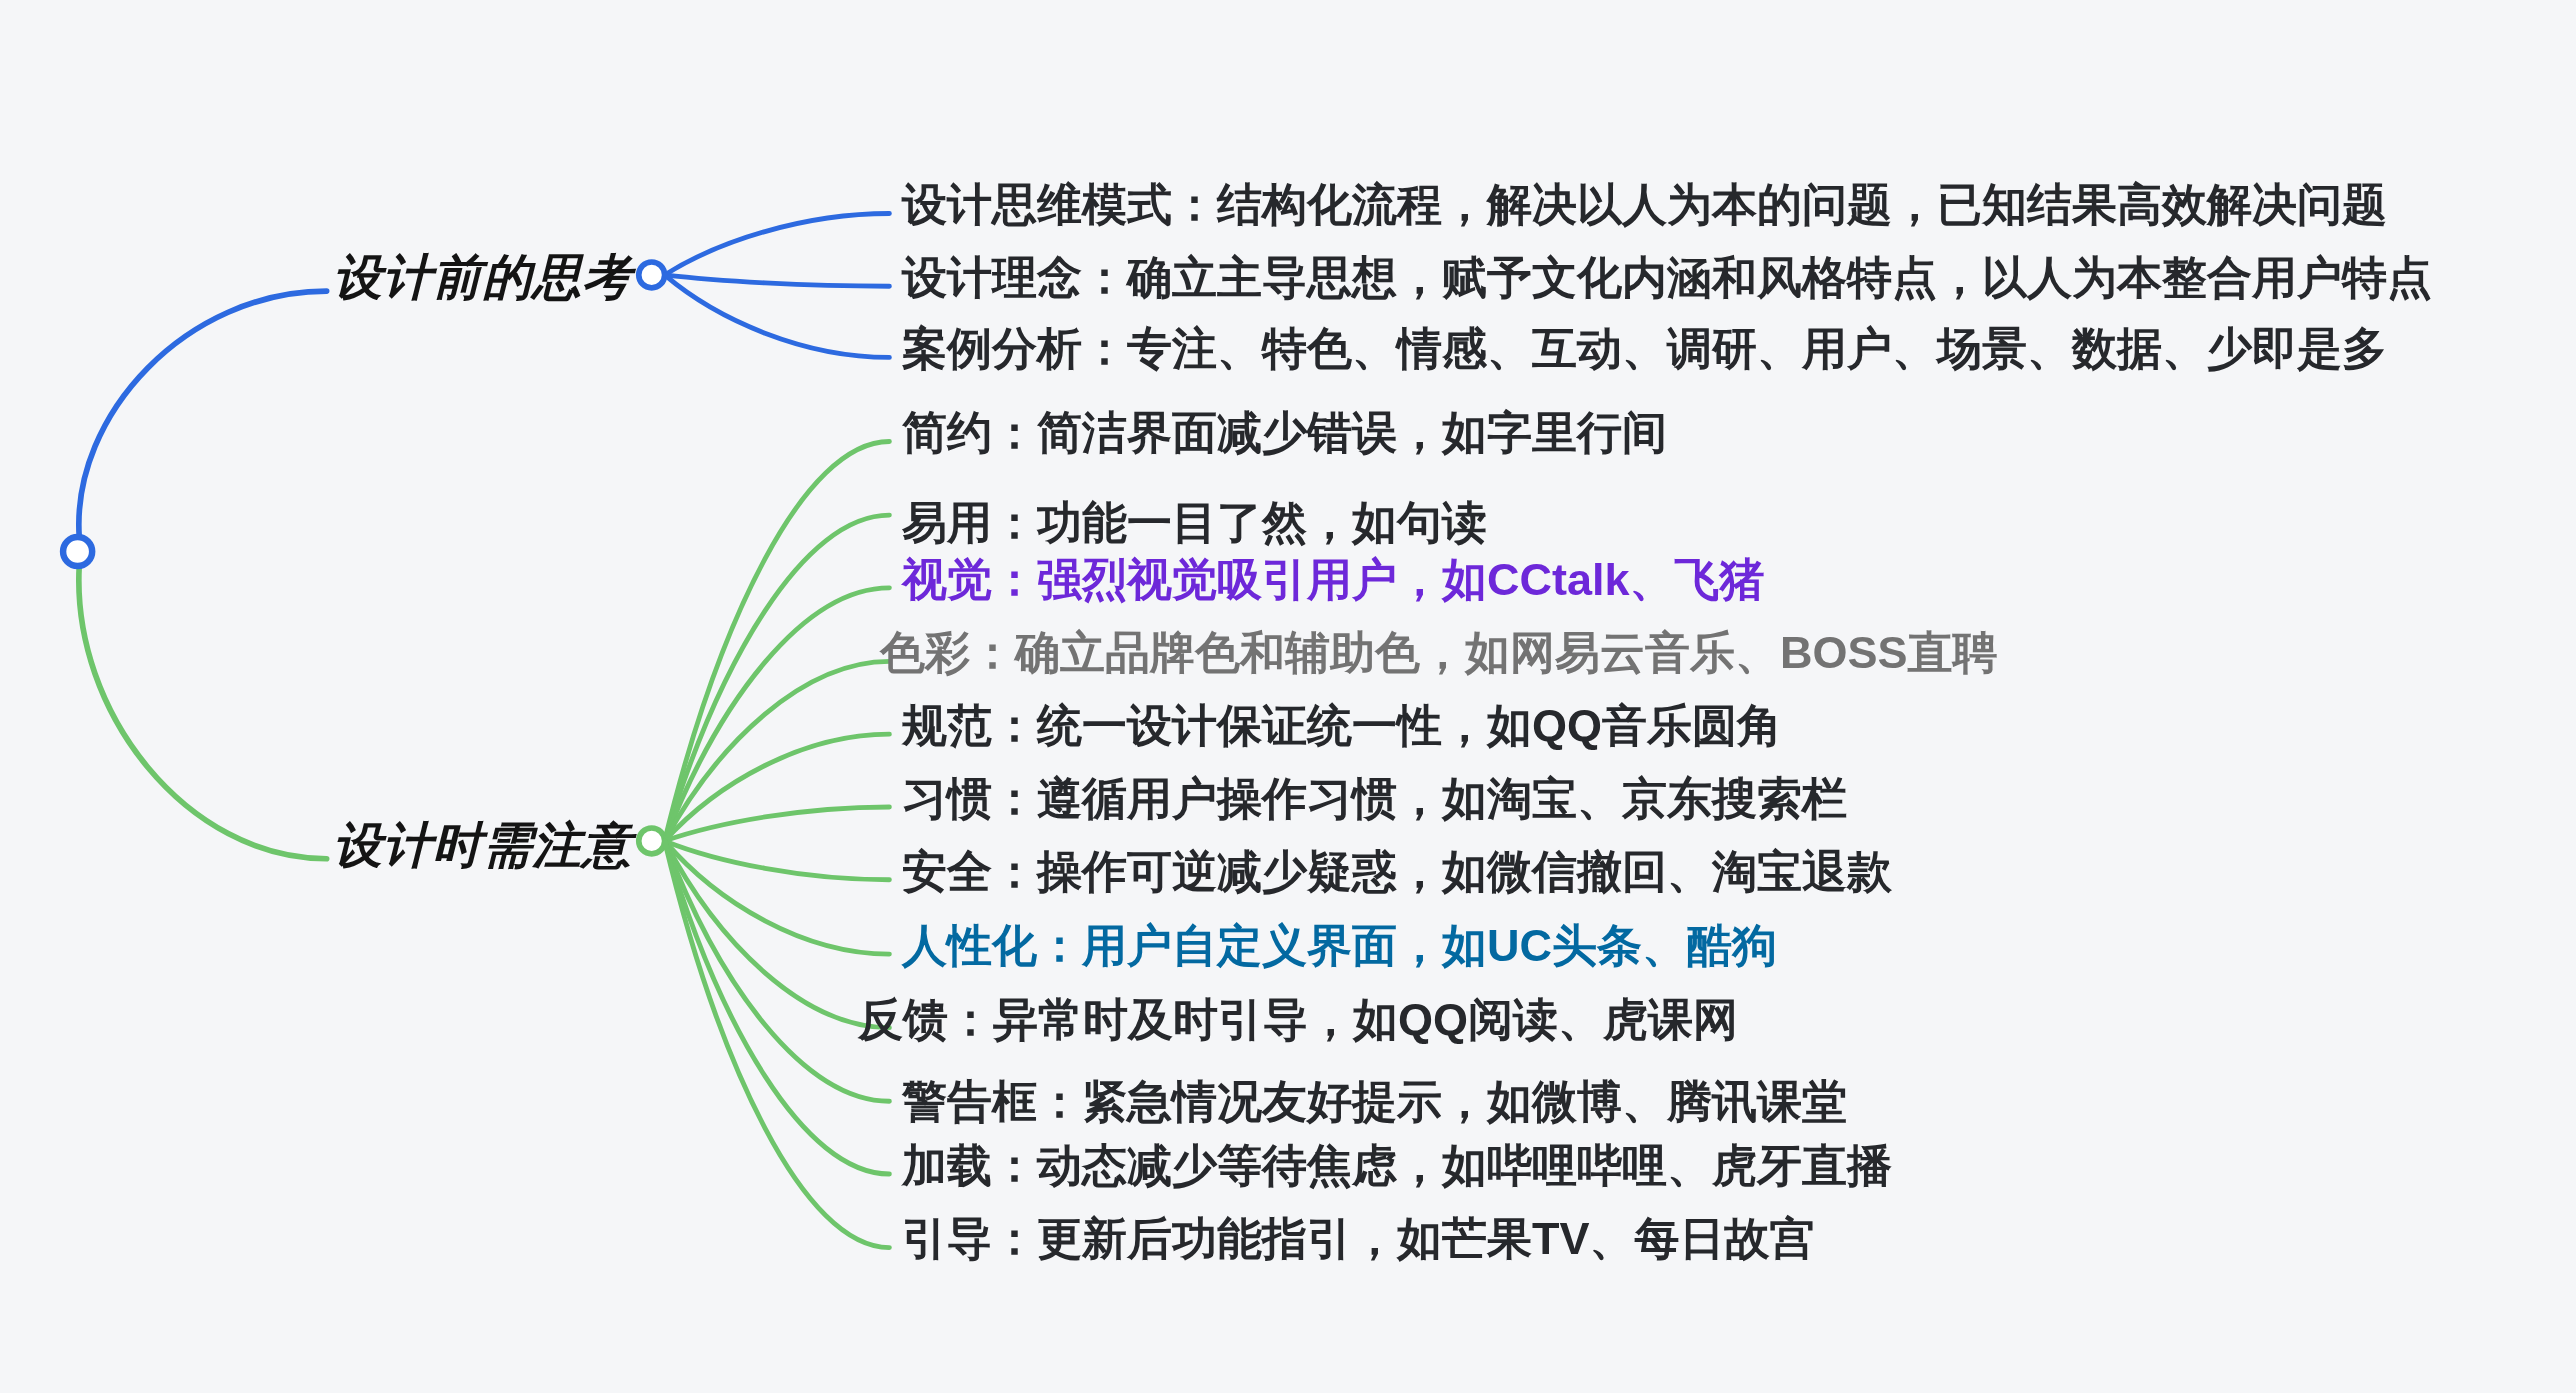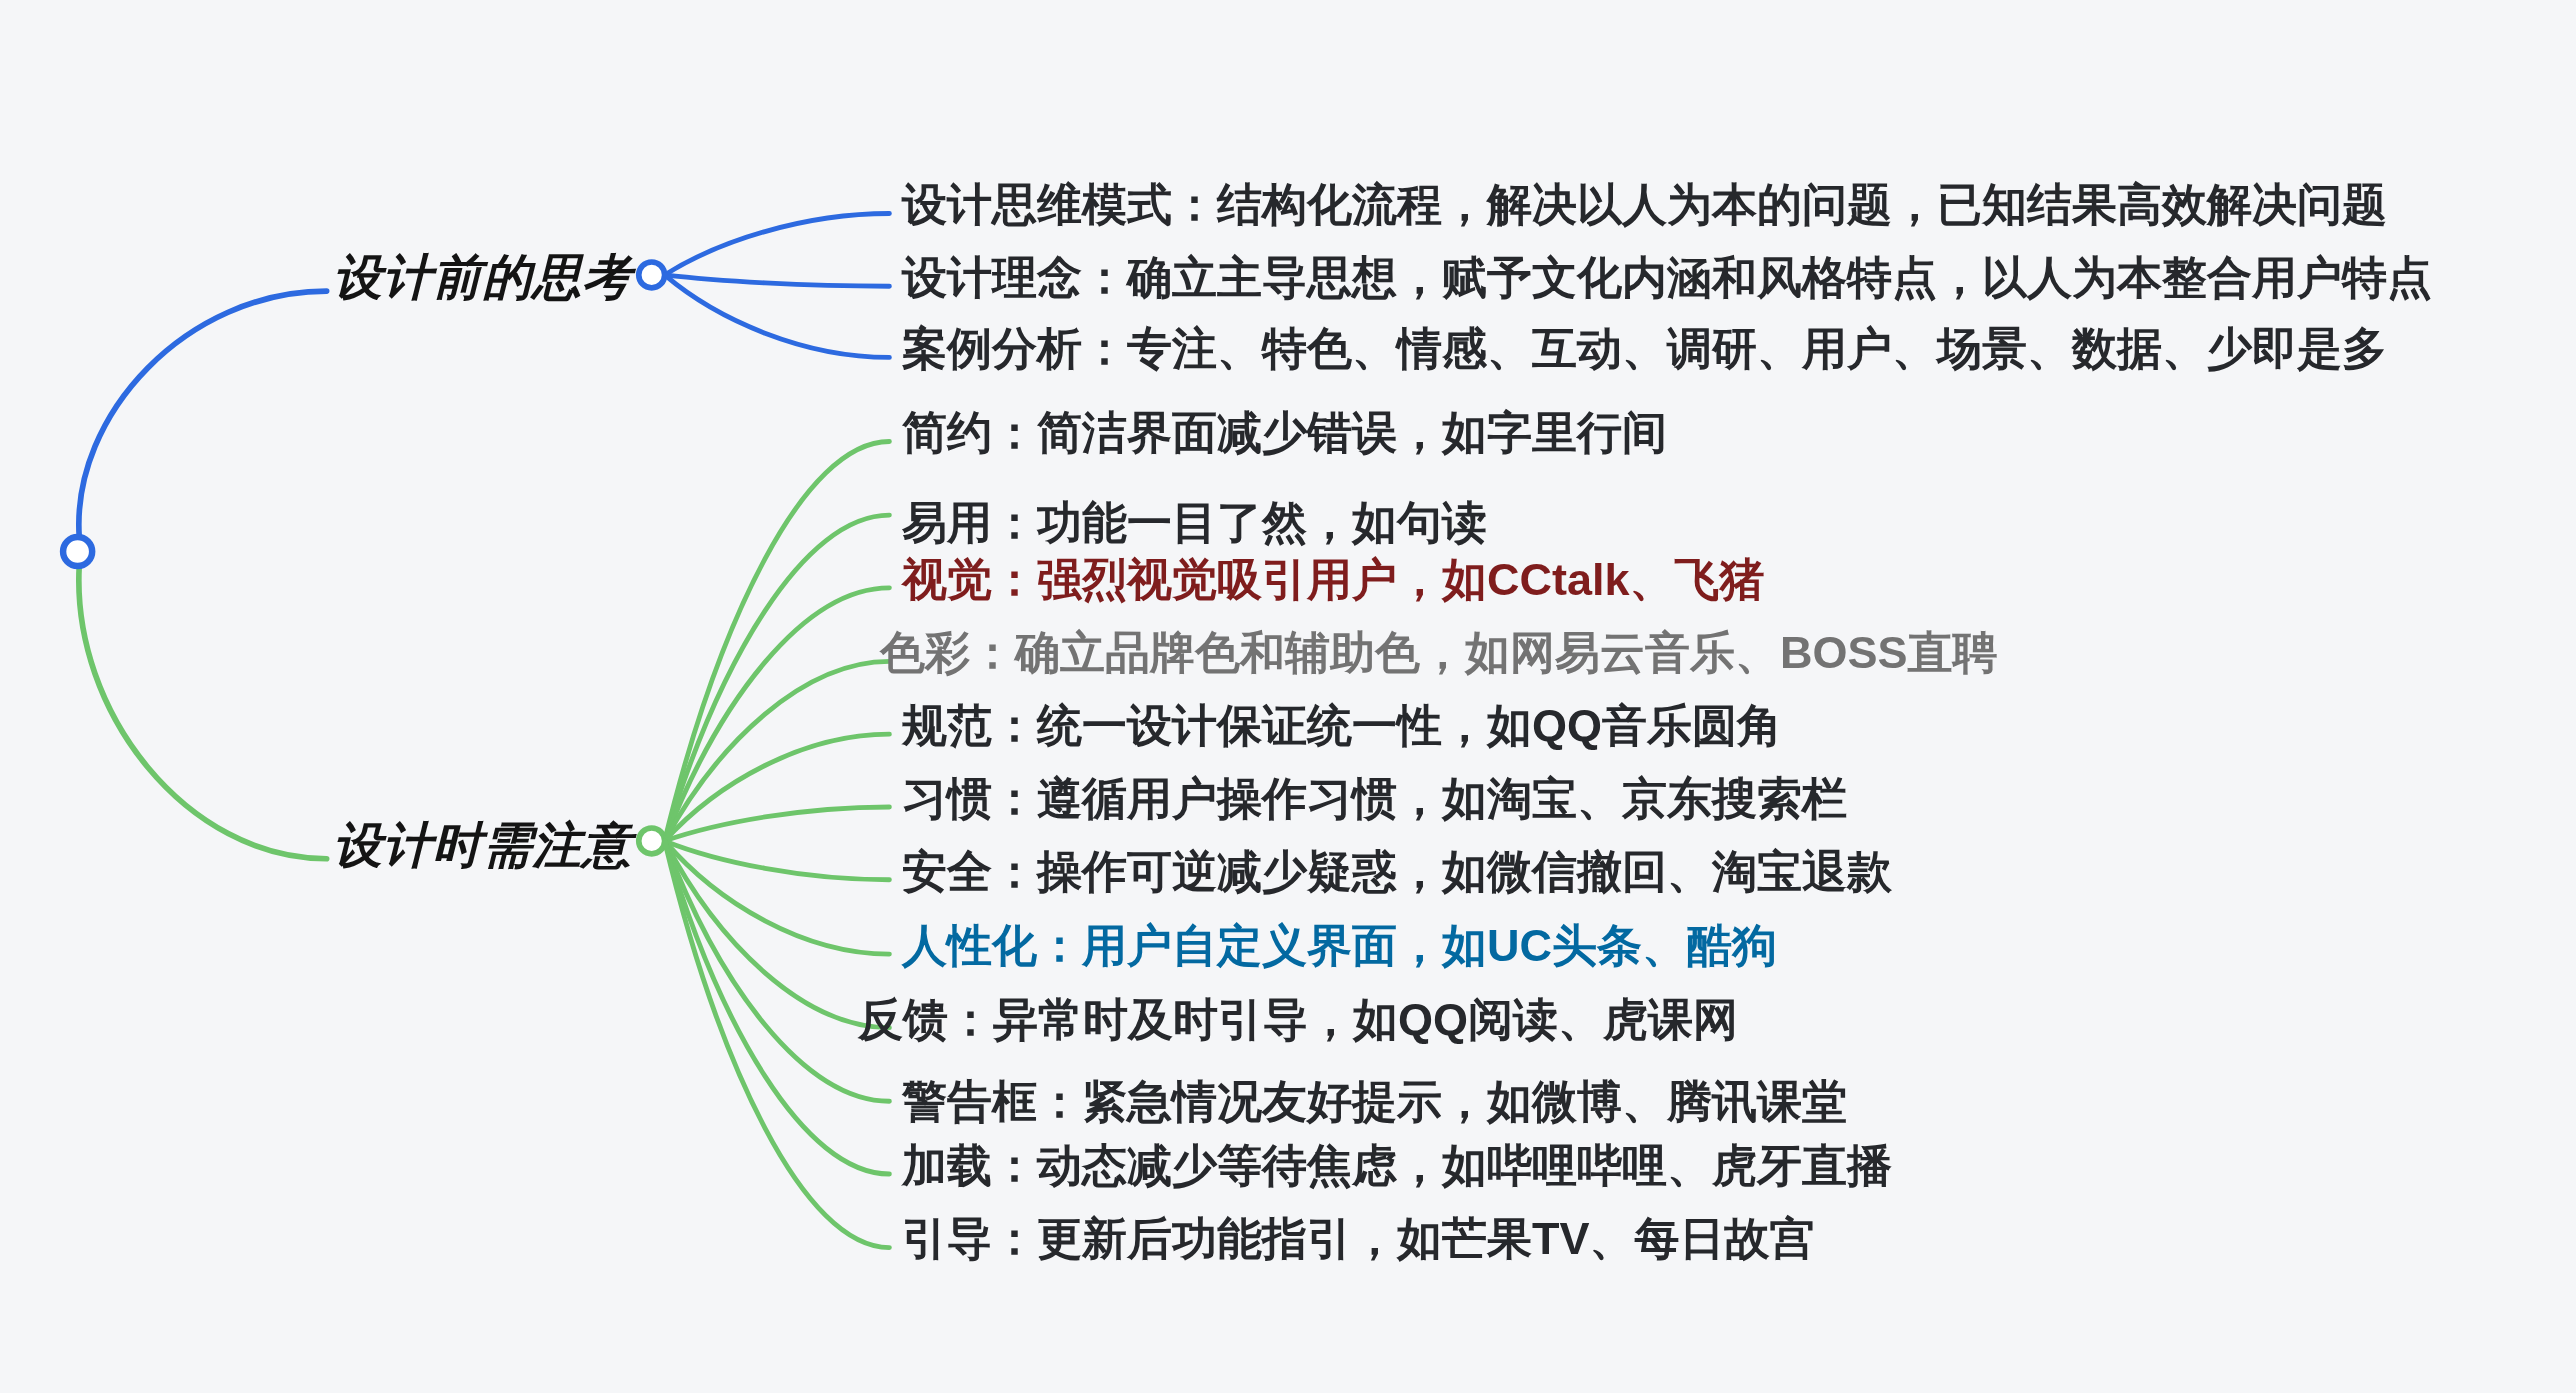--- a/index.html
+++ b/index.html
@@ -54,21 +54,21 @@
       <circle cx="96" cy="682" r="18" fill="#ffffff" stroke="#2d6ae0" stroke-width="8"></circle>
     </svg>
   <div id="nodes-layer">
       <div class="branch-label" style="left: 333px; top: 278px; color: rgb(20, 20, 20);">设计前的思考</div>
       <div class="leaf-label" style="left: 902px; top: 205px; color: rgb(38, 40, 44);">设计思维模式：结构化流程，解决以人为本的问题，已知结果高效解决问题</div>
       <div class="leaf-label" style="left: 902px; top: 278px; color: rgb(38, 40, 44);">设计理念：确立主导思想，赋予文化内涵和风格特点，以人为本整合用户特点</div>
       <div class="leaf-label" style="left: 902px; top: 349px; color: rgb(38, 40, 44);">案例分析：专注、特色、情感、互动、调研、用户、场景、数据、少即是多</div>
       <div class="branch-label" style="left: 333px; top: 846px; color: rgb(20, 20, 20);">设计时需注意</div>
       <div class="leaf-label" style="left: 902px; top: 433px; color: rgb(38, 40, 44);">简约：简洁界面减少错误，如字里行间</div>
       <div class="leaf-label" style="left: 902px; top: 507px; color: rgb(38, 40, 44); margin-top: 16px;">易用：功能一目了然，如句读</div>
-      <div class="leaf-label" style="left: 902px; top: 580px; color: #7f1d1d;">视觉：强烈视觉吸引用户，如CCtalk、飞猪</div>
+      <div class="leaf-label" style="left: 902px; top: 580px; color: #6d28d9;">视觉：强烈视觉吸引用户，如CCtalk、飞猪</div>
       <div class="leaf-label" style="left: 880px; top: 653px; color: #737373;">色彩：确立品牌色和辅助色，如网易云音乐、BOSS直聘</div>
       <div class="leaf-label" style="left: 902px; top: 726px; color: rgb(38, 40, 44);">规范：统一设计保证统一性，如QQ音乐圆角</div>
       <div class="leaf-label" style="left: 902px; top: 799px; color: rgb(38, 40, 44);">习惯：遵循用户操作习惯，如淘宝、京东搜索栏</div>
       <div class="leaf-label" style="left: 902px; top: 872px; color: rgb(38, 40, 44);">安全：操作可逆减少疑惑，如微信撤回、淘宝退款</div>
       <div class="leaf-label" style="left: 902px; top: 946px; color: #0369a1;">人性化：用户自定义界面，如UC头条、酷狗</div>
       <div class="leaf-label" style="left: 858px; top: 1020px; color: rgb(38, 40, 44);">反馈：异常时及时引导，如QQ阅读、虎课网</div>
       <div class="leaf-label" style="left: 902px; top: 1093px; color: rgb(38, 40, 44); margin-top: 9px;">警告框：紧急情况友好提示，如微博、腾讯课堂</div>
       <div class="leaf-label" style="left: 902px; top: 1166px; color: rgb(38, 40, 44);">加载：动态减少等待焦虑，如哔哩哔哩、虎牙直播</div>
       <div class="leaf-label" style="left: 902px; top: 1239px; color: rgb(38, 40, 44);">引导：更新后功能指引，如芒果TV、每日故宫</div>
     </div>

